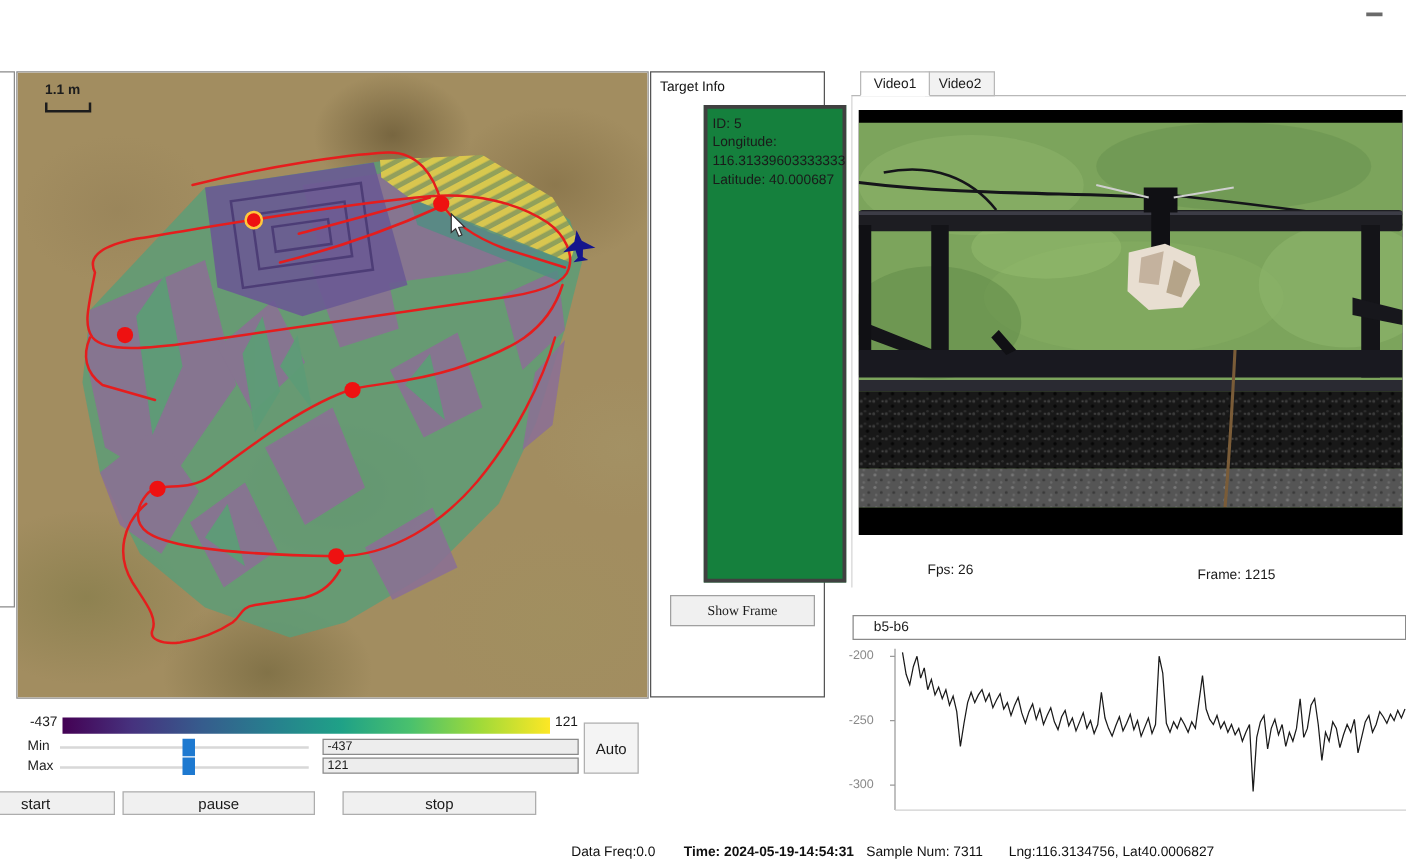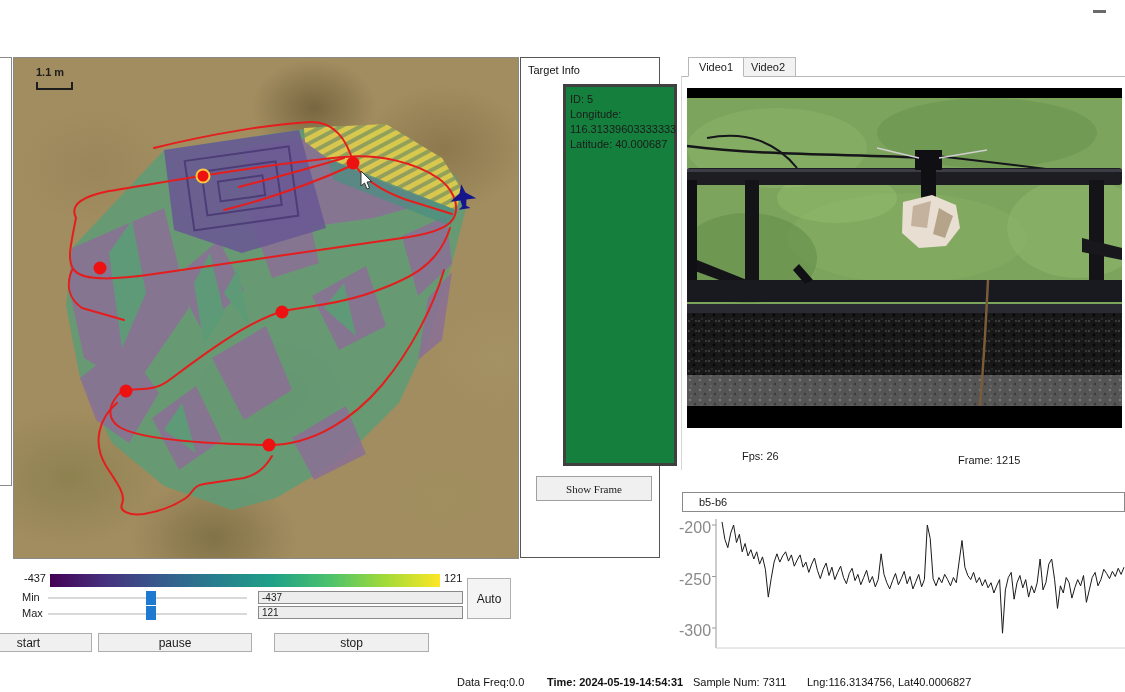--- a/index.html
+++ b/index.html
@@ -73,21 +73,21 @@
                   border-bottom:1px solid #555; font-size:11px;
                   display:flex; align-items:center; justify-content:center; }
   .fps-label   { position:absolute; left:742px; top:450px; font-size:11px; }
   .frame-label { position:absolute; left:958px; top:454px; font-size:11px; }
 
   
   .chart-header { position:absolute; left:682px; top:492px; width:443px; height:20px;
                   border:1px solid #8a8a8a; background:#fff; font-size:11px;
                   display:flex; align-items:center; padding-left:16px; }
   .chart-area { position:absolute; left:682px; top:513px; width:443px; height:142px; }
-  .ytick-label { position:absolute; font-size:16px; color:#8a8a8a; width:30px; text-align:left; }
+  .ytick-label { position:absolute; font-size:10px; color:#8a8a8a; width:30px; text-align:left; }
 
   
   .status-item { position:absolute; top:676px; font-size:11px; color:#111; }
   .st-freq { left:457px; }
   .st-time { left:547px; font-weight:bold; }
   .st-sample { left:693px; }
   .st-lnglat { left:807px; }
 </style>
 </head>
 <body>

